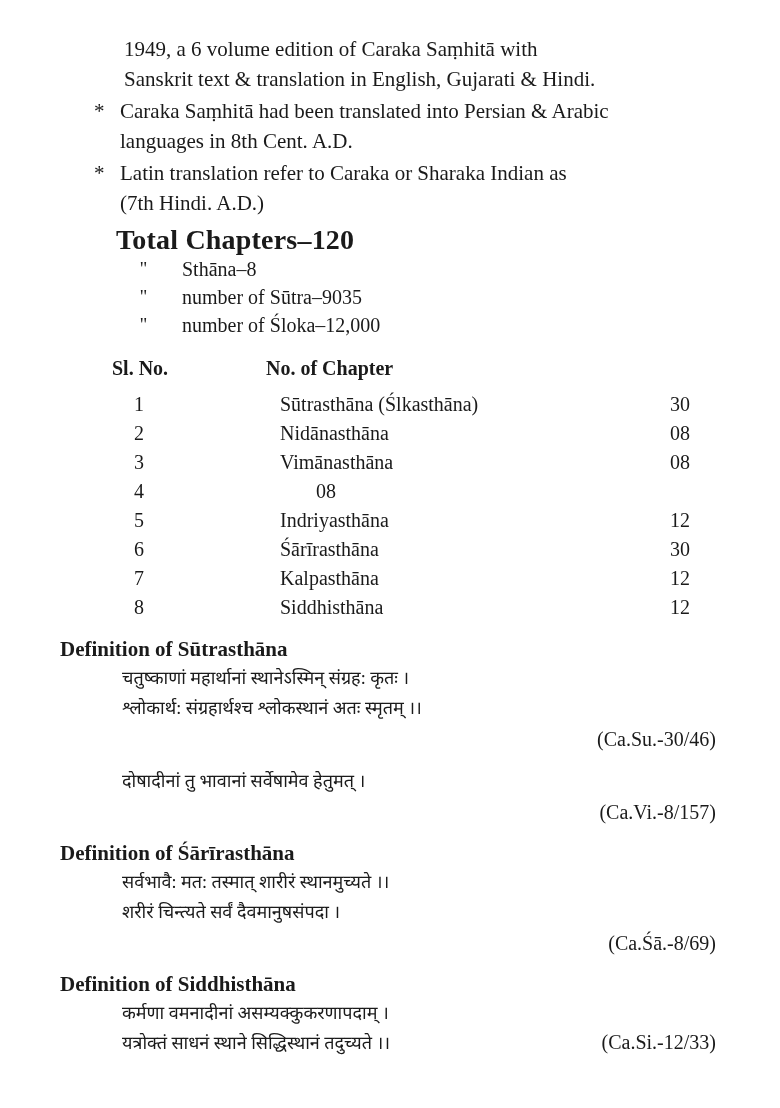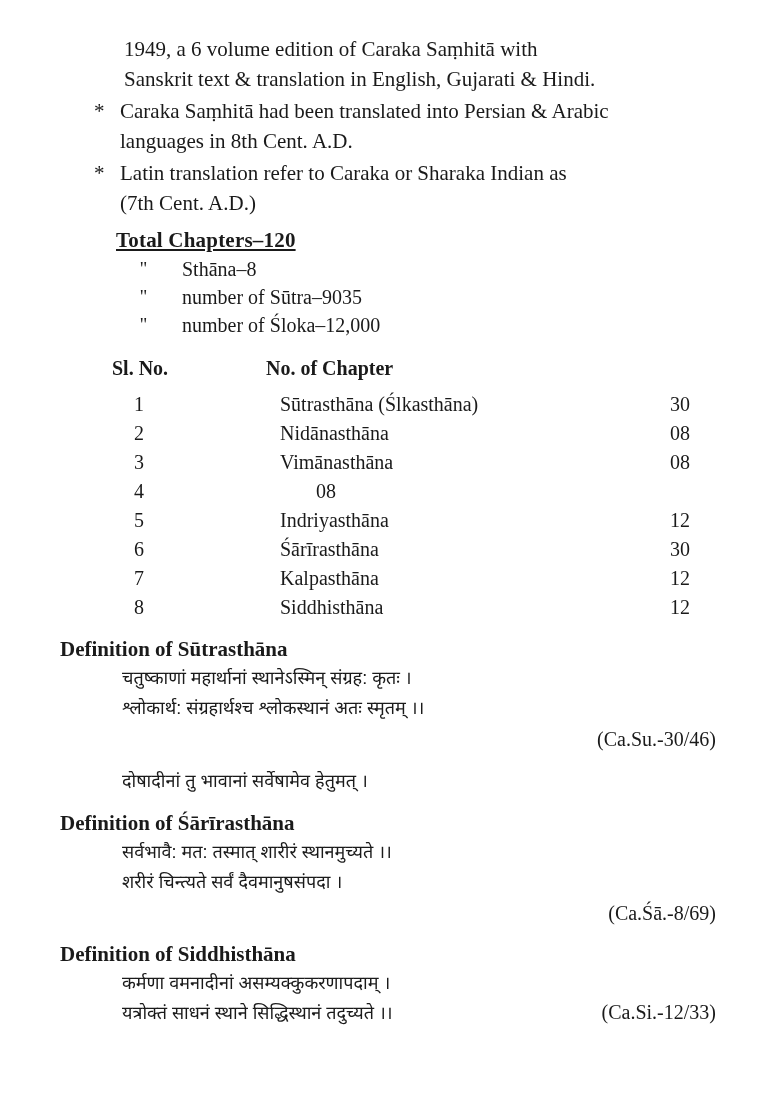--- a/index.html
+++ b/index.html
@@ -46,26 +46,25 @@
     width: 26px;
     flex: 0 0 26px;
     text-align: left;
   }
   .bullet .btext { flex: 1 1 auto; }
   .bullet .btext .cont { display: block; }
 
   
   .tot-head {
     font-weight: bold;
-    font-size: 21px;
+    font-size: 28px;
     line-height: 30px;
     padding-left: 60px;
     margin-top: 7px;
     letter-spacing: 0.2px;
-    text-decoration: underline;
   }
 
   
   .ditto-row {
     display: flex;
     font-size: 20px;
     line-height: 28px;
     padding-left: 84px;
   }
   .ditto-row .dq {
@@ -106,21 +105,21 @@
   .def-title {
     font-weight: bold;
     font-size: 21px;
     line-height: 28px;
     padding-left: 4px;
   }
   .shloka {
     font-size: 20px;
     line-height: 30px;
     padding-left: 66px;
-    font-family: Liberation Sans, sans-serif;
+    font-family: Liberation Serif, serif;
     font-size: 18px;
   }
   .shloka .sl { display: block; white-space: pre-wrap; }
   .ref {
     font-size: 20px;
     text-align: right;
     padding-right: 24px;
     line-height: 28px;
     margin-top: 2px;
     font-family: "Liberation Serif", serif;
@@ -145,21 +144,21 @@
     <span class="btext">
       <span class="cont">Caraka Saṃhitā had been translated into Persian &amp; Arabic</span>
       <span class="cont">languages in 8th Cent. A.D.</span>
     </span>
   </div>
 
   <div class="bullet">
     <span class="star">*</span>
     <span class="btext">
       <span class="cont">Latin translation refer to Caraka or Sharaka Indian as</span>
-      <span class="cont">(7th Cent. A.D.)</span>
+      <span class="cont">(7th Hindi. A.D.)</span>
     </span>
   </div>
 
   <div class="tot-head">Total Chapters–120</div>
 
   <div class="ditto-row">
     <span class="dq">''</span>
     <span class="dtxt">Sthāna–8</span>
   </div>
   <div class="ditto-row">
@@ -224,20 +223,21 @@
       <span class="sl">चतुष्काणां महार्थानां स्थानेऽस्मिन् संग्रह: कृतः ।</span>
       <span class="sl">श्लोकार्थ: संग्रहार्थश्च श्लोकस्थानं अतः स्मृतम् ।।</span>
     </div>
     <div class="ref">(Ca.Su.-30/46)</div>
   </div>
 
   <div class="defblock">
     <div class="shloka">
       <span class="sl">दोषादीनां तु भावानां सर्वेषामेव हेतुमत् ।</span>
     </div>
+    <div class="ref">(Ca.Vi.-8/157)</div>
   </div>
 
   <div class="defblock">
     <div class="def-title">Definition of Śārīrasthāna</div>
     <div class="shloka">
       <span class="sl">सर्वभावै: मत: तस्मात् शारीरं स्थानमुच्यते ।।</span>
       <span class="sl">शरीरं चिन्त्यते सर्वं दैवमानुषसंपदा ।</span>
     </div>
     <div class="ref">(Ca.Śā.-8/69)</div>
   </div>

